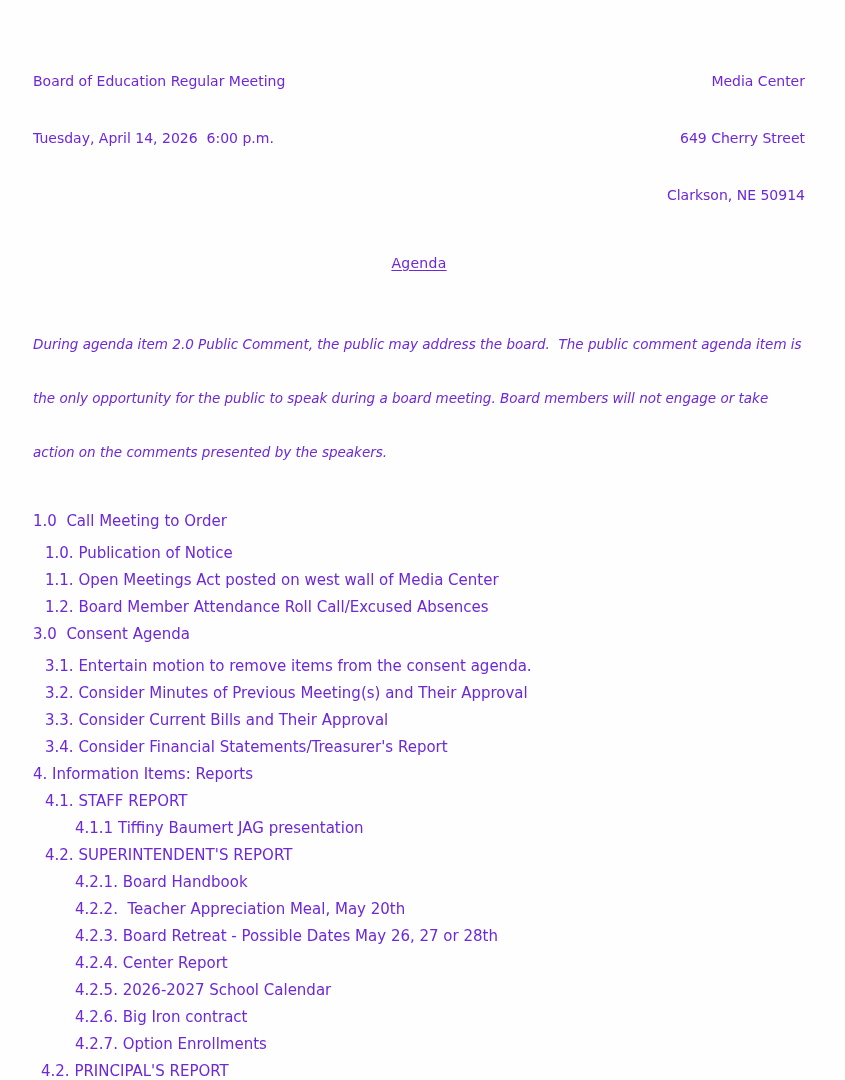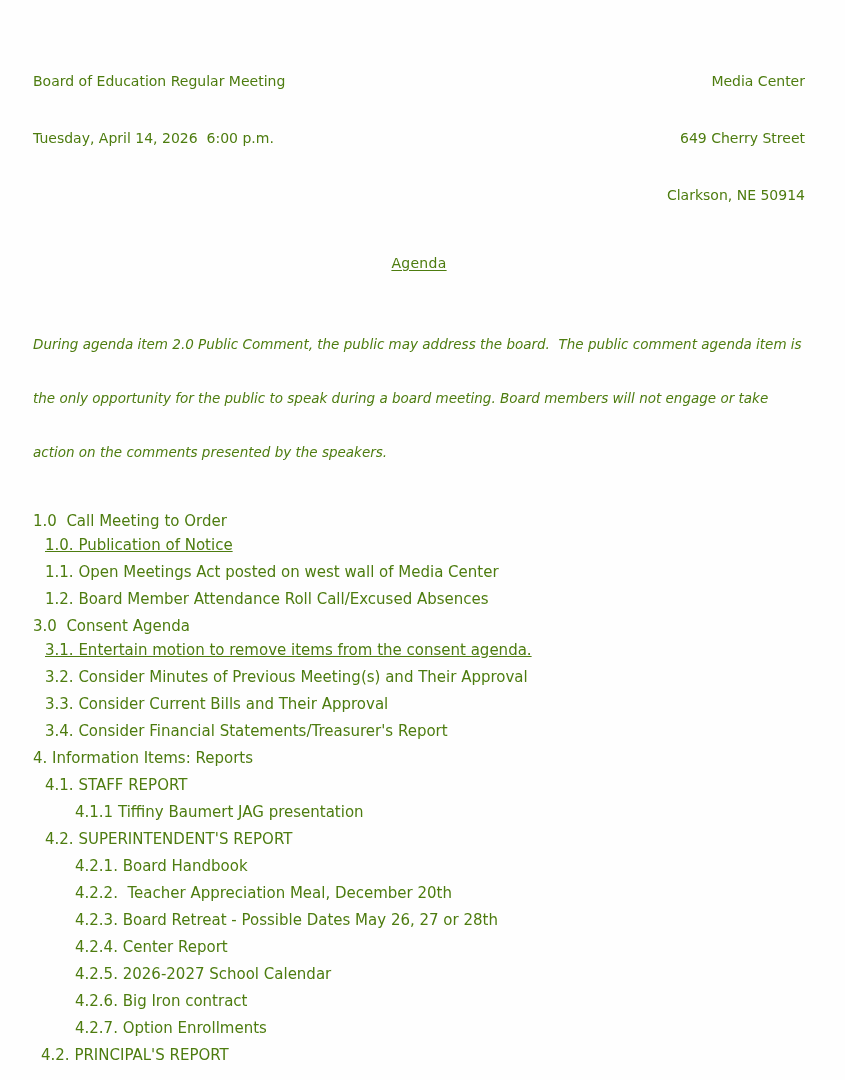--- a/index.html
+++ b/index.html
@@ -1,21 +1,21 @@
 <!DOCTYPE html>
 <html><head>
 <meta charset="utf-8">
 <style>
   * { margin: 0; padding: 0; box-sizing: border-box; }
   html, body { background: #e8e8e8; }
   .page {
     width: 845px;
     height: 1080px;
     background: #fefefe;
-    color: #4d7c0f;
+    color: #6d28d9;
     font-family: "DejaVu Sans", "Liberation Sans", sans-serif;
     padding: 34px 40px 0 33px;
     position: relative;
     overflow: hidden;
   }
   .header {
     display: flex;
     justify-content: space-between;
     align-items: flex-start;
   }
@@ -50,21 +50,21 @@
   }
   .agenda-list {
     margin-top: 16px;
   }
   .item {
     font-size: 15px;
     line-height: 16px;
     margin-top: 11px;
     white-space: pre-wrap;
   }
-  .item.tight { margin-top: 8px; text-decoration: underline; }
+  .item.tight { margin-top: 16px; }
   .lvl0 { margin-left: 0; }
   .lvl1 { margin-left: 12px; }
   .lvl1b { margin-left: 8px; }
   .lvl2 { margin-left: 42px; }
 </style>
 </head>
 <body>
 
 <div class="page">
 
@@ -98,21 +98,21 @@
     <div class="item lvl0">3.0  Consent Agenda</div>
     <div class="item lvl1 tight">3.1. Entertain motion to remove items from the consent agenda.</div>
     <div class="item lvl1">3.2. Consider Minutes of Previous Meeting(s) and Their Approval</div>
     <div class="item lvl1">3.3. Consider Current Bills and Their Approval</div>
     <div class="item lvl1">3.4. Consider Financial Statements/Treasurer's Report</div>
     <div class="item lvl0">4. Information Items: Reports</div>
     <div class="item lvl1">4.1. STAFF REPORT</div>
     <div class="item lvl2">4.1.1 Tiffiny Baumert JAG presentation</div>
     <div class="item lvl1">4.2. SUPERINTENDENT'S REPORT</div>
     <div class="item lvl2">4.2.1. Board Handbook</div>
-    <div class="item lvl2">4.2.2.  Teacher Appreciation Meal, December 20th</div>
+    <div class="item lvl2">4.2.2.  Teacher Appreciation Meal, May 20th</div>
     <div class="item lvl2">4.2.3. Board Retreat - Possible Dates May 26, 27 or 28th</div>
     <div class="item lvl2">4.2.4. Center Report</div>
     <div class="item lvl2">4.2.5. 2026-2027 School Calendar</div>
     <div class="item lvl2">4.2.6. Big Iron contract</div>
     <div class="item lvl2">4.2.7. Option Enrollments</div>
     <div class="item lvl1b">4.2. PRINCIPAL'S REPORT</div>
 
   </div>
 
 </div>

